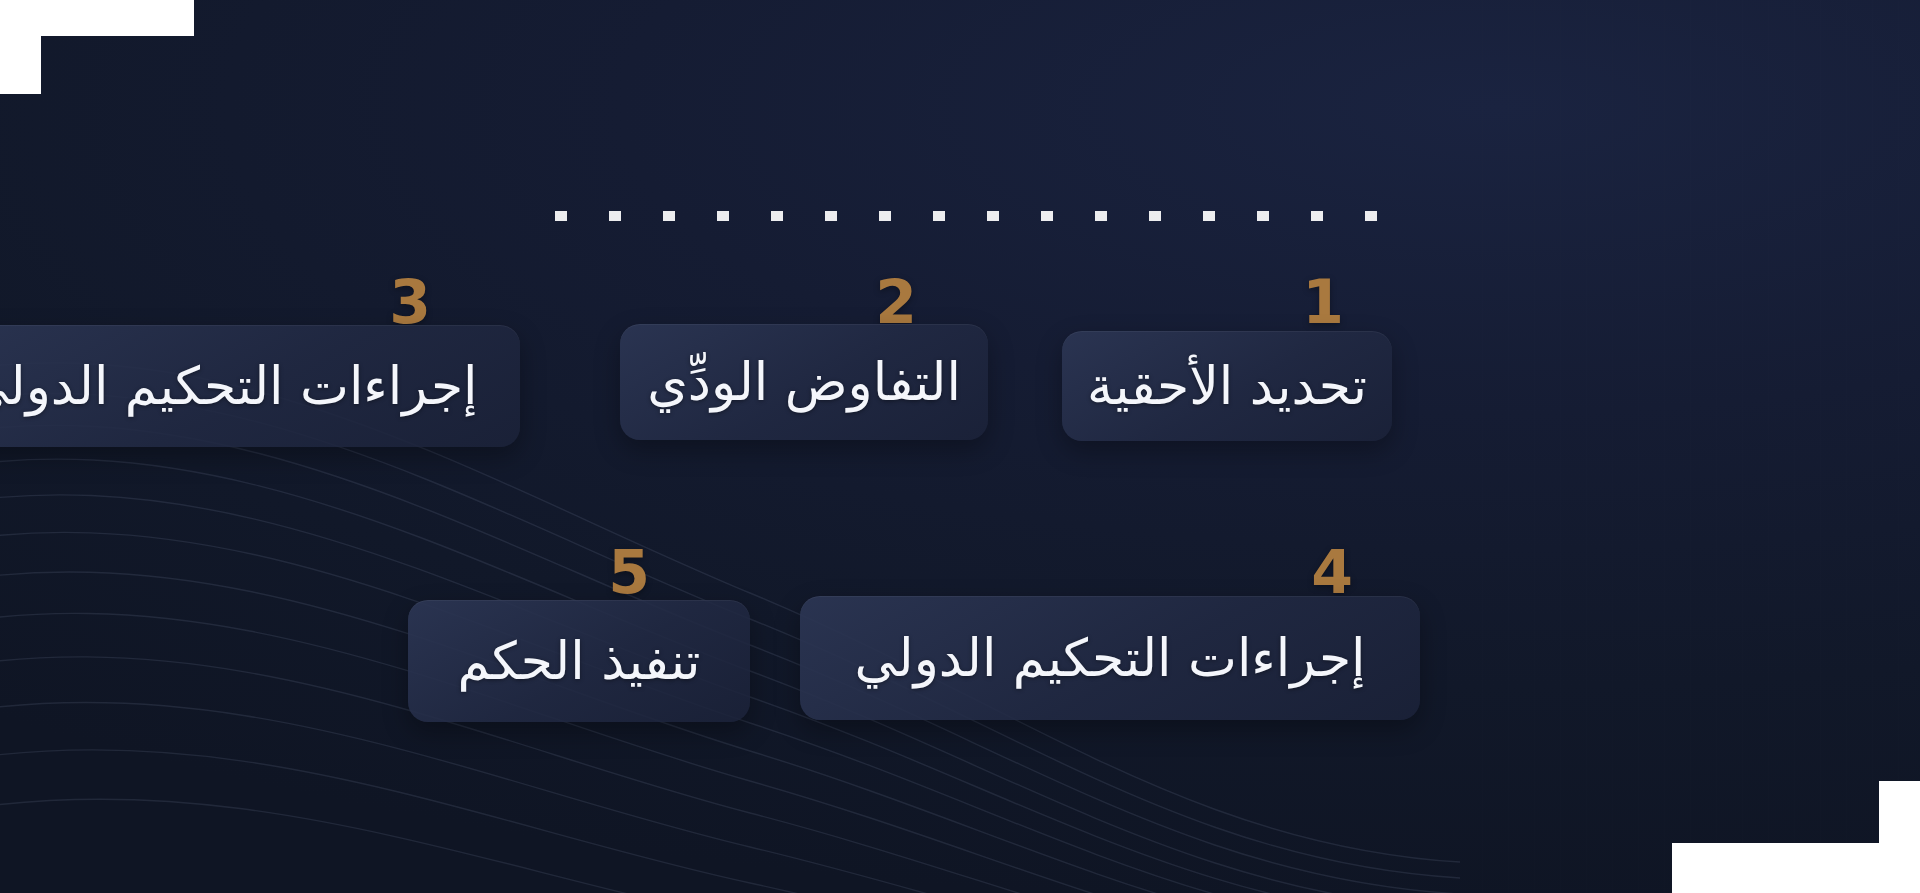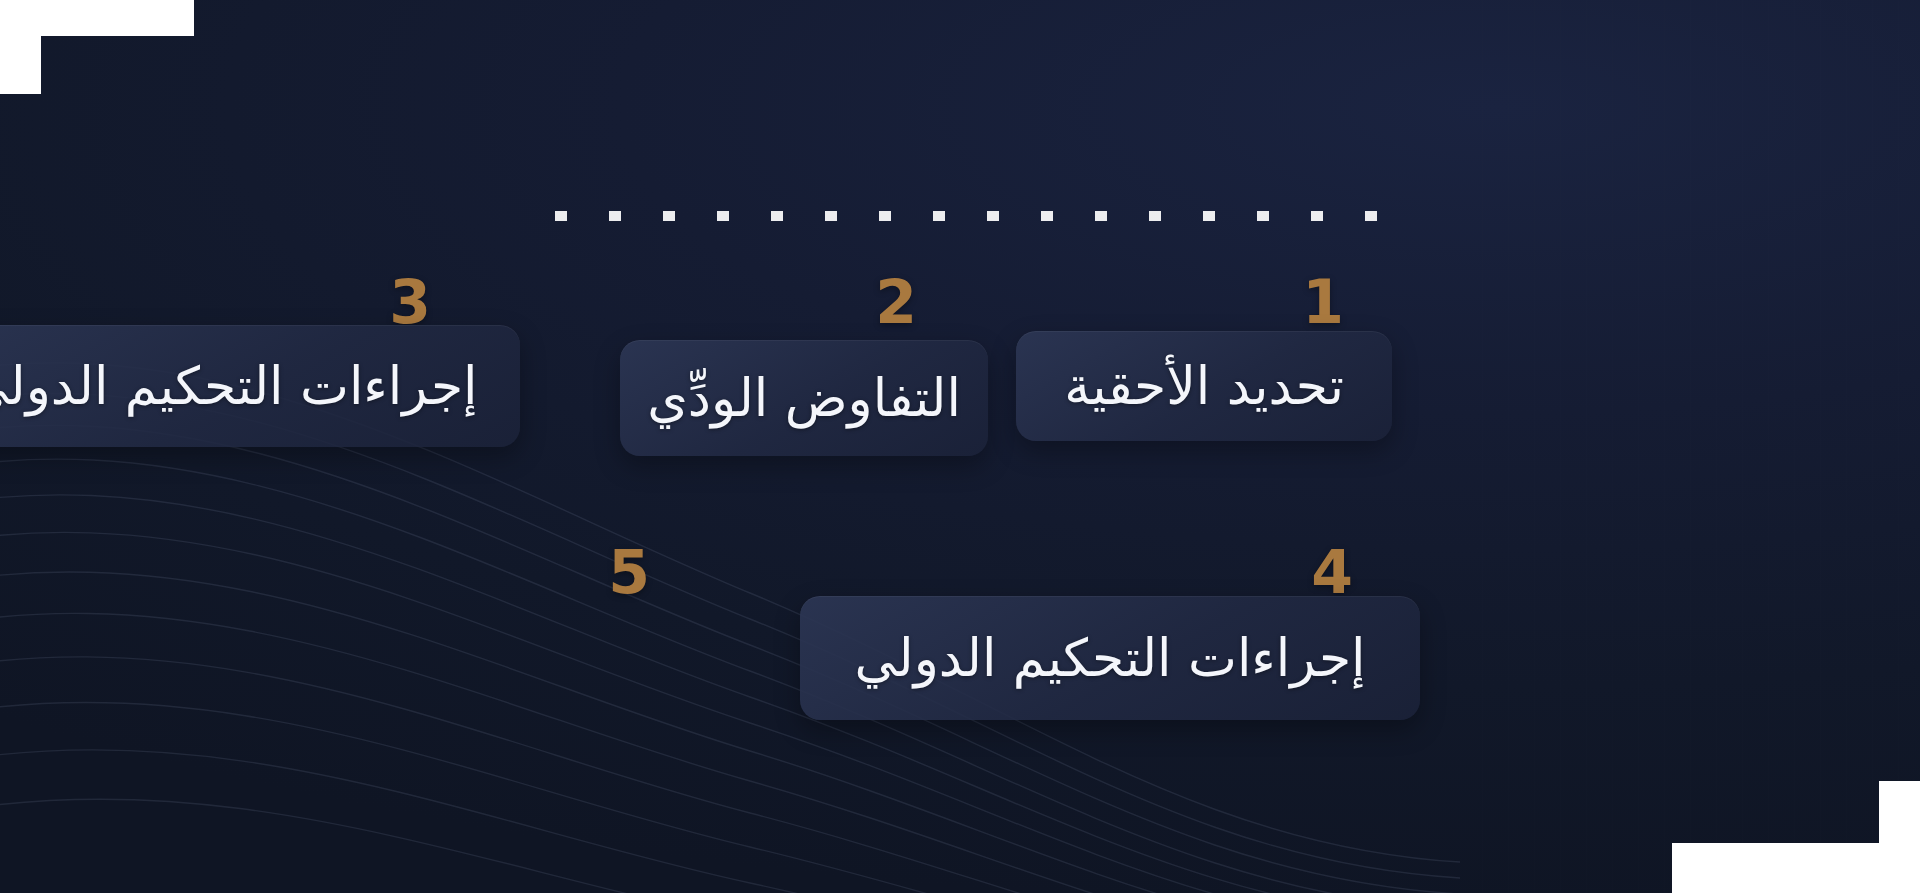--- a/index.html
+++ b/index.html
@@ -114,24 +114,24 @@
   .card-num {
     position:absolute;
     color:#a9793f;
     font-size:60px;
     font-weight:bold;
     line-height:1;
     text-shadow:0 2px 6px rgba(0,0,0,.35);
   }
 
   
-  #card-1 { top:331px; right:528px; width:376px;  height:110px; }
+  #card-1 { top:331px; right:528px; width:330px;  height:110px; }
   #num-1  { top:272px; right:576px; }
 
-  #card-2 { top:340px; right:932px; width:368px;  height:116px; }
+  #card-2 { top:324px; right:932px; width:368px;  height:116px; }
   #num-2  { top:272px; right:1003px; }
 
   #card-3 { top:325px; right:1400px; width:596px; height:122px; }
   #num-3  { top:272px; right:1489px; }
 
   
   #card-4 { top:596px; right:500px;  width:620px; height:124px; }
   #num-4  { top:542px; right:567px; }
 
   #card-5 { top:600px; right:1170px; width:342px; height:122px; }
@@ -182,14 +182,17 @@
   <div class="card" id="card-3">
     <span class="card-label">إجراءات التحكيم الدولي</span>
   </div>
 
   <div class="card-num" id="num-4">4</div>
   <div class="card" id="card-4">
     <span class="card-label">إجراءات التحكيم الدولي</span>
   </div>
 
   <div class="card-num" id="num-5">5</div>
+  <div class="card" id="card-5">
+    <span class="card-label">تنفيذ الحكم</span>
+  </div>
 
 </div>
 
 </body></html>

